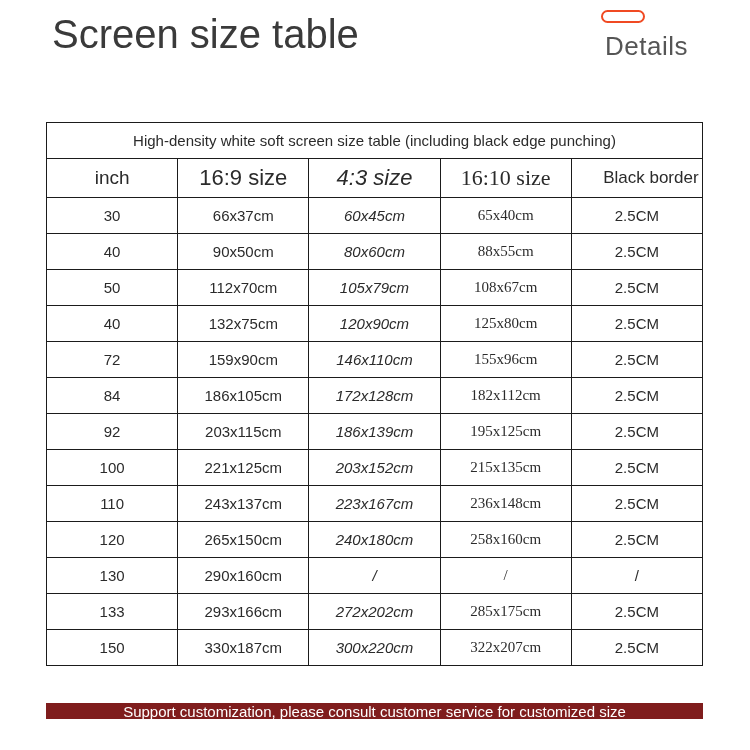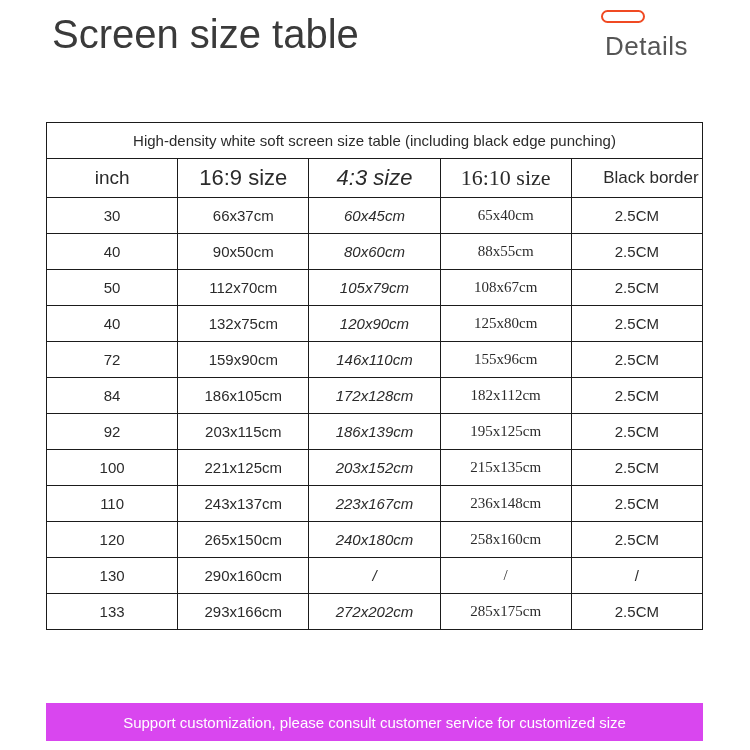--- a/index.html
+++ b/index.html
@@ -104,22 +104,22 @@
   td.col-43  { width: 133px; font-style: italic; }
   td.col-1610{ width: 147px; font-family: Liberation Serif, serif; }
   td.col-black { width: 120px; }
 
   
   .footer-banner {
     position: absolute;
     left: 46px;
     top: 703px;
     width: 657px;
-    height: 38px;
-    background: #d946ef;
+    height: 16px;
+    background: #7f1d1d;
     color: #ffffff;
     font-size: 15px;
     display: flex;
     align-items: center;
     justify-content: center;
     box-sizing: border-box;
   }
 </style>
 </head>
 <body>
@@ -225,19 +225,26 @@
           <td class="col-1610">/</td>
           <td class="col-black">/</td>
         </tr>
         <tr>
           <td class="col-inch">133</td>
           <td class="col-169">293x166cm</td>
           <td class="col-43">272x202cm</td>
           <td class="col-1610">285x175cm</td>
           <td class="col-black">2.5CM</td>
         </tr>
+        <tr>
+          <td class="col-inch">150</td>
+          <td class="col-169">330x187cm</td>
+          <td class="col-43">300x220cm</td>
+          <td class="col-1610">322x207cm</td>
+          <td class="col-black">2.5CM</td>
+        </tr>
       </tbody>
     </table>
   </div>
 
   <div class="footer-banner">Support customization, please consult customer service for customized size</div>
 
 </div>
 
 </body></html>

